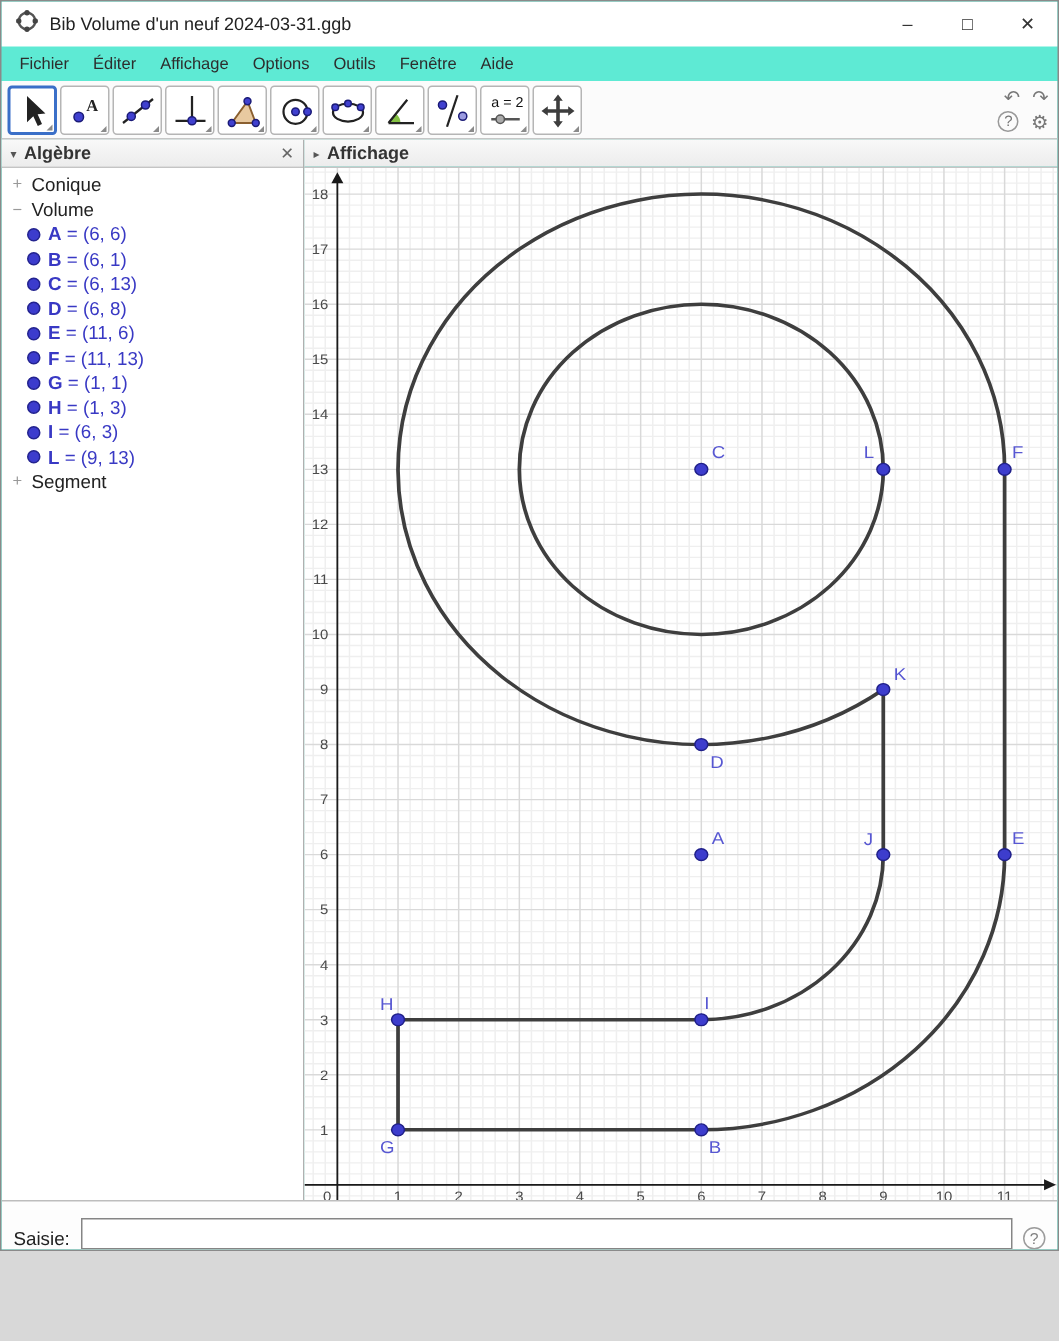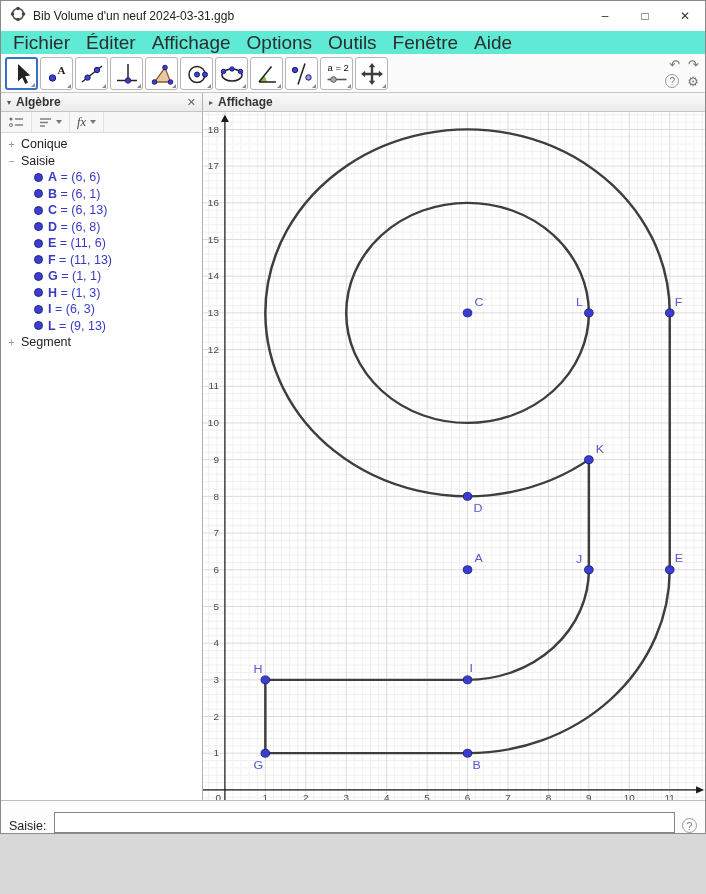--- a/index.html
+++ b/index.html
@@ -6,21 +6,21 @@
   html,body{background:#d8d8d8}
   body{font-family:"Liberation Sans",sans-serif}
   .window{width:706px;height:834px;background:#5eead4;border:1px solid #8a8a8a;display:flex;flex-direction:column;position:relative;overflow:hidden}
   
   .titlebar{height:30px;display:flex;align-items:center;padding-left:9px;gap:7px;background:#fff;flex:none}
   .title-text{font-size:12px;color:#222}
   .win-controls{margin-left:auto;display:flex;height:100%}
   .win-btn{width:40px;height:100%;display:flex;align-items:center;justify-content:center;font-size:12px;color:#333;background:none;border:none}
   
   .menubar{height:23px;display:flex;align-items:center;padding-left:4px;flex:none}
-  .menu-item{font-size:19px;color:#2d2d2d;padding:3px 8px;cursor:default}
+  .menu-item{font-size:11px;color:#2d2d2d;padding:3px 8px;cursor:default}
   
   .toolbar{height:39px;background:#fbfbfb;border-bottom:1px solid #c6c6c6;display:flex;align-items:flex-start;padding:3px 4px;position:relative;flex:none}
   .tools{display:flex;gap:2px}
   .tool{width:33px;height:33px;background:#fff;border:1px solid #b5b5b5;border-radius:3px;position:relative;display:flex;align-items:center;justify-content:center;padding:0;cursor:default}
   .tool.selected{border:2px solid #3a6fc8}
   .tool svg{display:block}
   .dd{position:absolute;right:1px;bottom:1px;width:0;height:0;border-left:4px solid transparent;border-bottom:4px solid #8a8a8a}
   .toolbar-right{position:absolute;right:6px;top:4px;display:flex;flex-direction:column;align-items:flex-end;gap:3px}
   .tr-row{display:flex;gap:8px;align-items:center}
   .icon-btn{font-size:13px;color:#777;background:none;border:none;line-height:1;cursor:default}
@@ -32,21 +32,21 @@
   .ph-tri{font-size:8px;color:#555;font-weight:normal}
   .ph-close{margin-left:auto;font-size:11px;color:#666;font-weight:normal;background:none;border:none}
   .alg-toolbar{height:21px;flex:none;background:#f7f7f7;border-bottom:1px solid #dcdcdc;display:flex;align-items:stretch}
   .alg-tb-btn{display:flex;align-items:center;gap:4px;padding:0 7px;border:none;border-right:1px solid #e0e0e0;color:#555;font-size:11px;background:none}
   .fx{font-style:italic;font-family:"Liberation Serif",serif;font-size:12.5px;color:#444}
   .tb-arrow{width:0;height:0;border-left:3.5px solid transparent;border-right:3.5px solid transparent;border-top:4px solid #777}
   .alg-tree{flex:1;overflow:hidden;padding-top:3px}
   .tree-row{height:16.5px;display:flex;align-items:center;gap:5px;font-size:12.5px}
   .tree-row.group{padding-left:6px;color:#222}
   .expander{width:9px;text-align:center;color:#999;font-size:11px}
-  .tree-row.item{padding-left:33px;color:#3939c4}
+  .tree-row.item{padding-left:17px;color:#3939c4}
   .bullet{width:9px;height:9px;border-radius:50%;background:#3c3ccd;border:1px solid #23238f;flex:none}
   .item-text b{font-weight:bold}
   .graphics{flex:1;display:flex;flex-direction:column;min-width:0}
   .canvas{flex:1;position:relative;background:#fff}
   .canvas svg{position:absolute;left:0;top:0;width:100%;height:100%}
   
   .inputbar{height:33px;flex:none;border-top:1px solid #bdbdbd;display:flex;align-items:flex-end;gap:7px;padding:0 8px;background:#fdfdfd}
   .inputbar label{font-size:12.5px;color:#222}
   .input-field{flex:1;height:21px;border:1px solid #858585;font-size:12.5px;padding:0 4px;font-family:inherit;background:#fff}
   .input-help{width:15px;height:15px;border:1px solid #9c9c9c;border-radius:50%;color:#808080;font-size:10.5px;display:flex;align-items:center;justify-content:center;flex:none;background:none}
@@ -184,50 +184,28 @@
   </div>
 
   <div class="main">
 
     <aside class="algebra">
       <div class="panel-header">
         <span class="ph-tri">▾</span>
         <span>Algèbre</span>
         <button class="ph-close">✕</button>
       </div>
-      <div class="alg-toolbar">
-        <button class="alg-tb-btn">
-          <svg width="16" height="12" viewBox="0 0 16 12">
-              <circle cx="3" cy="3" r="1.6" fill="#777"></circle>
-              <line x1="7" y1="3" x2="15" y2="3" stroke="#777" stroke-width="1.4"></line>
-              <circle cx="3" cy="9" r="1.5" fill="none" stroke="#777"></circle>
-              <line x1="7" y1="9" x2="15" y2="9" stroke="#777" stroke-width="1.4"></line>
-            </svg>
-        </button>
-        <button class="alg-tb-btn">
-          <svg width="13" height="11" viewBox="0 0 13 11">
-              <line x1="1" y1="2" x2="12" y2="2" stroke="#777" stroke-width="1.4"></line>
-              <line x1="1" y1="5.5" x2="9" y2="5.5" stroke="#777" stroke-width="1.4"></line>
-              <line x1="1" y1="9" x2="6" y2="9" stroke="#777" stroke-width="1.4"></line>
-            </svg>
-          <span class="tb-arrow"></span>
-        </button>
-        <button class="alg-tb-btn">
-          <span class="fx">fx</span>
-          <span class="tb-arrow"></span>
-        </button>
-      </div>
       <div class="alg-tree" id="alg-tree">
           <div class="tree-row group">
             <span class="expander">+</span>
             <span class="group-label">Conique</span>
           </div>
           <div class="tree-row group">
             <span class="expander">−</span>
-            <span class="group-label">Saisie</span>
+            <span class="group-label">Volume</span>
           </div>
           <div class="tree-row item">
             <span class="bullet"></span>
             <span class="item-text"><b>A</b> = (6, 6)</span>
           </div>
           <div class="tree-row item">
             <span class="bullet"></span>
             <span class="item-text"><b>B</b> = (6, 1)</span>
           </div>
           <div class="tree-row item">

